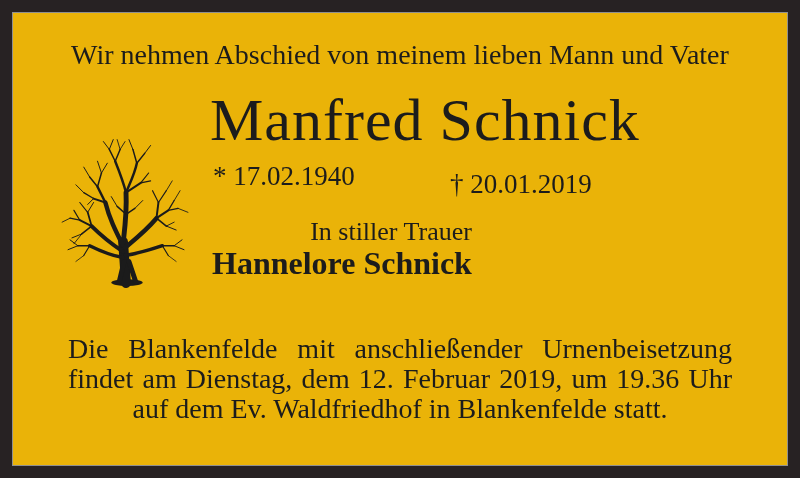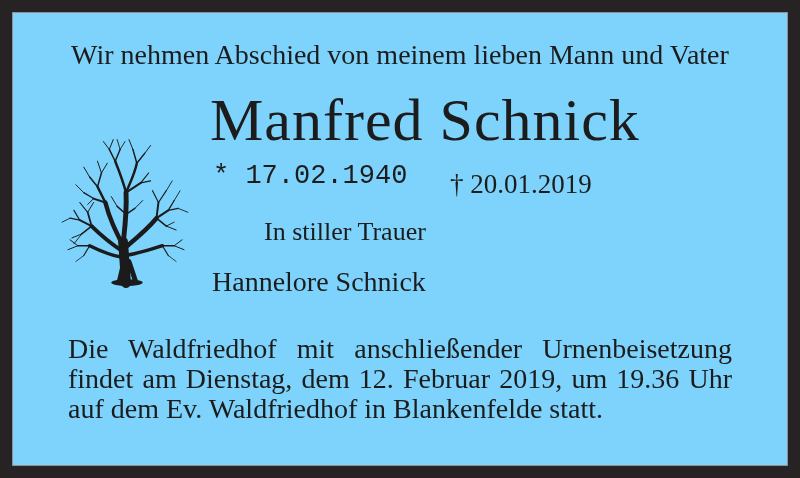--- a/index.html
+++ b/index.html
@@ -1,20 +1,20 @@
 <!DOCTYPE html>
 <html><head>
 <meta charset="utf-8">
 <style>
   html, body { margin: 0; padding: 0; background: #ffffff; }
   .page {
     position: relative;
     width: 800px;
     height: 478px;
-    background: #7dd3fc;
+    background: #eab308;
     overflow: hidden;
     font-family: "Liberation Serif", "DejaVu Serif", serif;
     color: #1c1c1c;
   }
   .frame {
     position: absolute; inset: 0;
     border: 12px solid #272223;
     pointer-events: none;
     z-index: 5;
   }
@@ -40,57 +40,56 @@
     letter-spacing: 1px;
     white-space: nowrap;
   }
   .date {
     position: absolute;
     top: 161px;
     font-size: 27px;
     line-height: 30px;
     white-space: nowrap;
   }
-  .birth-date { left: 213px; font-family: Liberation Mono, monospace; }
+  .birth-date { left: 213px; }
   .death-date { left: 450px; margin-top: 8px; }
   .tree {
     position: absolute;
     left: 56px; top: 116px;
     width: 142px; height: 172px;
   }
   .mourning {
     position: absolute;
     left: 212px; top: 215px; text-align: right;
   }
   .mourning-intro {
     font-size: 26px;
     line-height: 33px;
     white-space: nowrap;
   }
   .mourner {
-    font-size: 28px;
+    font-size: 32px;
     line-height: 31px;
-    font-weight: normal;
+    font-weight: bold;
     white-space: nowrap;
-    margin-top: 18px;
   }
   .funeral {
     position: absolute;
     left: 68px; top: 334px;
     width: 664px;
     font-size: 28px;
     line-height: 30px;
   }
   .funeral .jline {
     text-align: justify;
     text-align-last: justify;
     white-space: nowrap;
   }
   .funeral .lline {
-    text-align: left;
+    text-align: center;
     white-space: nowrap;
   }
 </style>
 </head>
 <body>
 
 <div class="page">
 
   <div class="intro">Wir nehmen Abschied von meinem lieben Mann und Vater</div>
 
@@ -181,20 +180,20 @@
     <path d="M60 92 L54 82" stroke-width="1"></path>
     <path d="M78 94 L86 86" stroke-width="1"></path>
   </svg>
 
   <div class="mourning">
     <div class="mourning-intro">In stiller Trauer</div>
     <div class="mourner">Hannelore Schnick</div>
   </div>
 
   <div class="funeral">
-    <div class="jline">Die Waldfriedhof mit anschließender Urnenbeisetzung</div>
+    <div class="jline">Die Blankenfelde mit anschließender Urnenbeisetzung</div>
     <div class="jline">findet am Dienstag, dem 12. Februar 2019, um 19.36 Uhr</div>
     <div class="lline">auf dem Ev. Waldfriedhof in Blankenfelde statt.</div>
   </div>
 
   <div class="frame"></div>
   <div class="frame-inner-line"></div>
 </div>
 
 </body></html>

